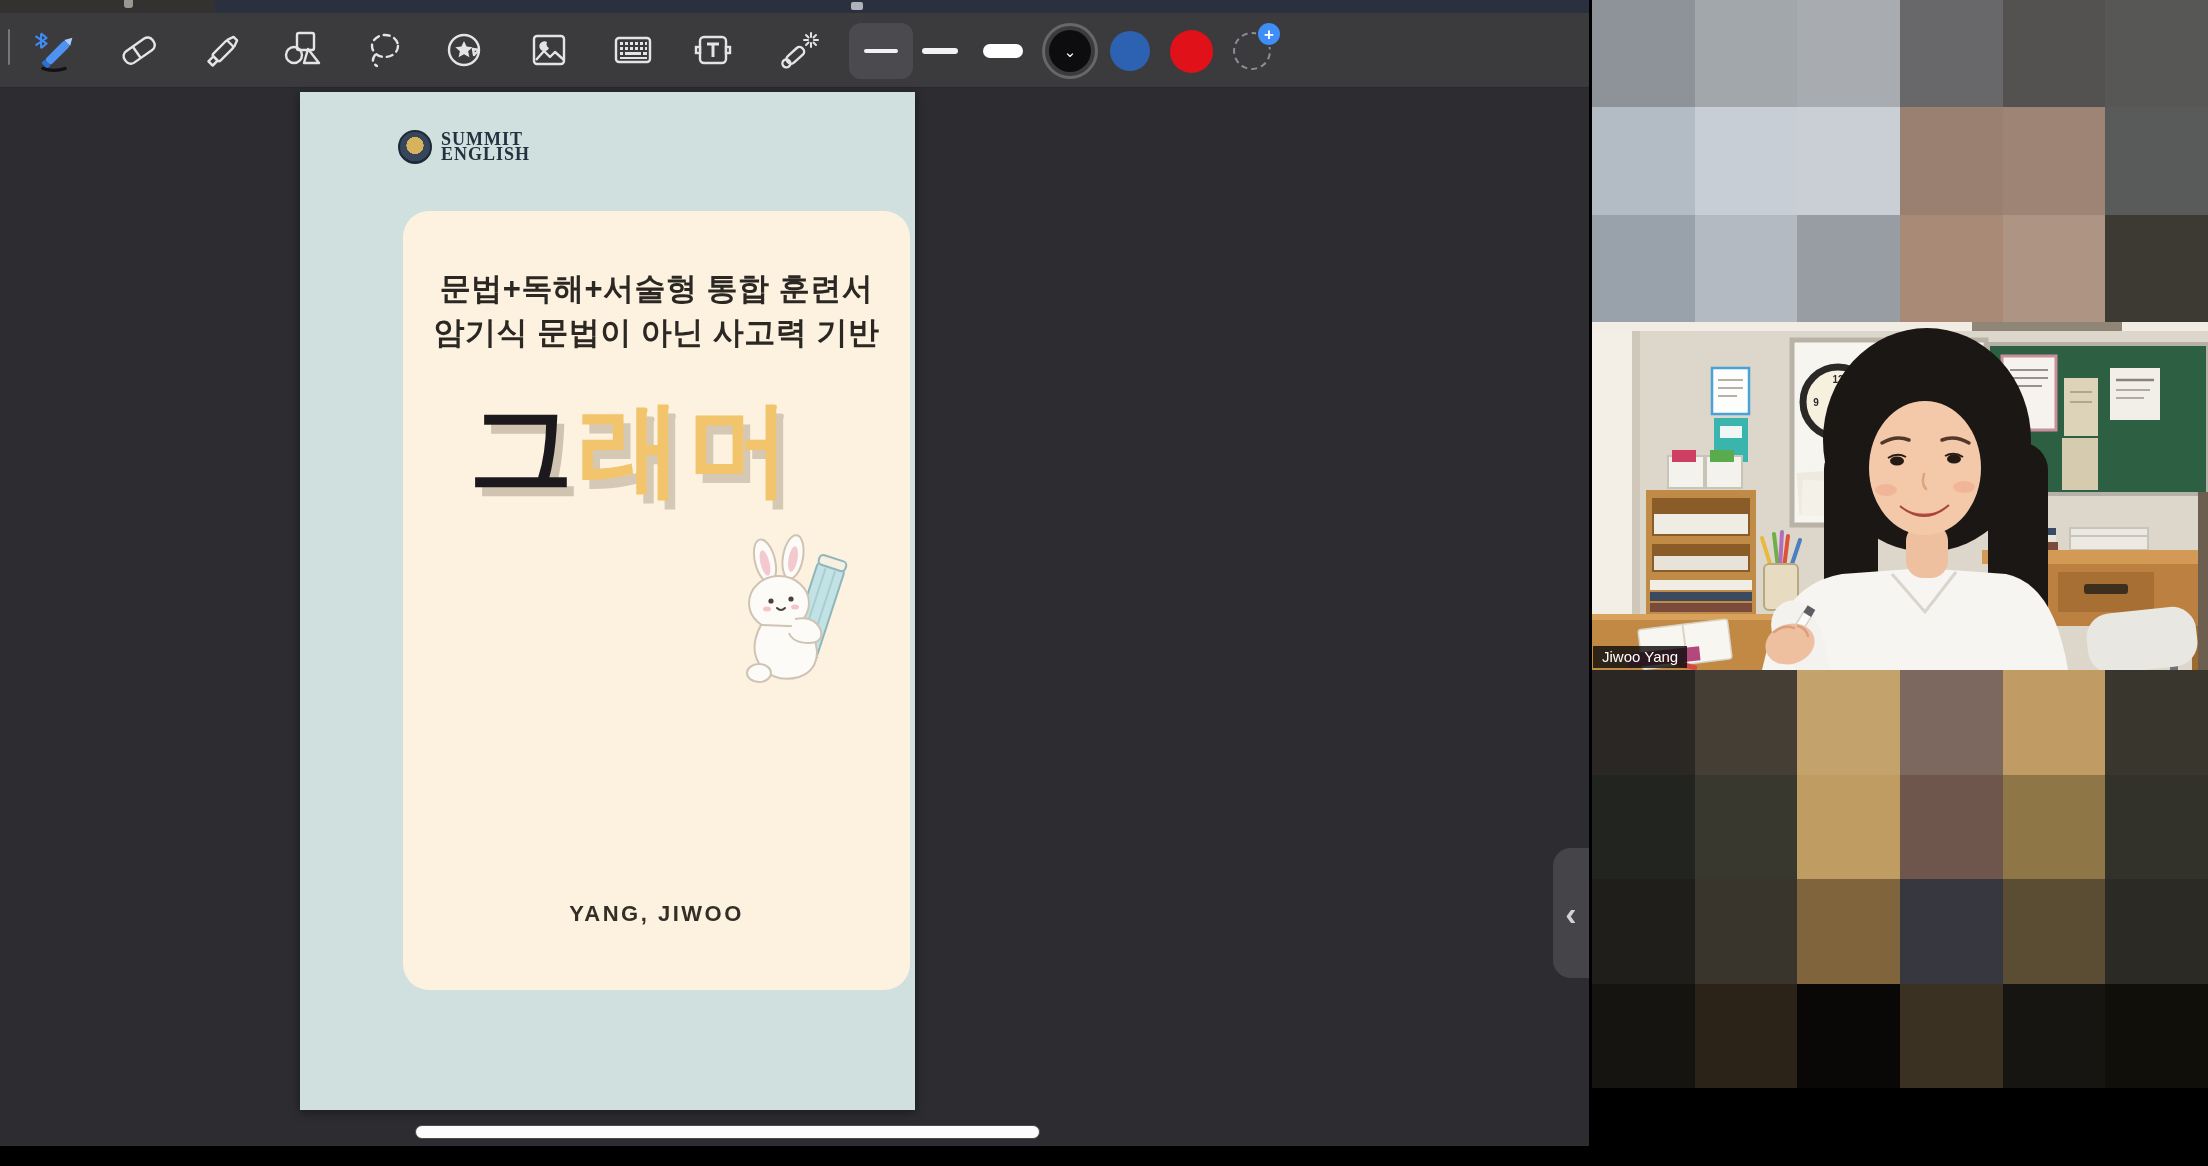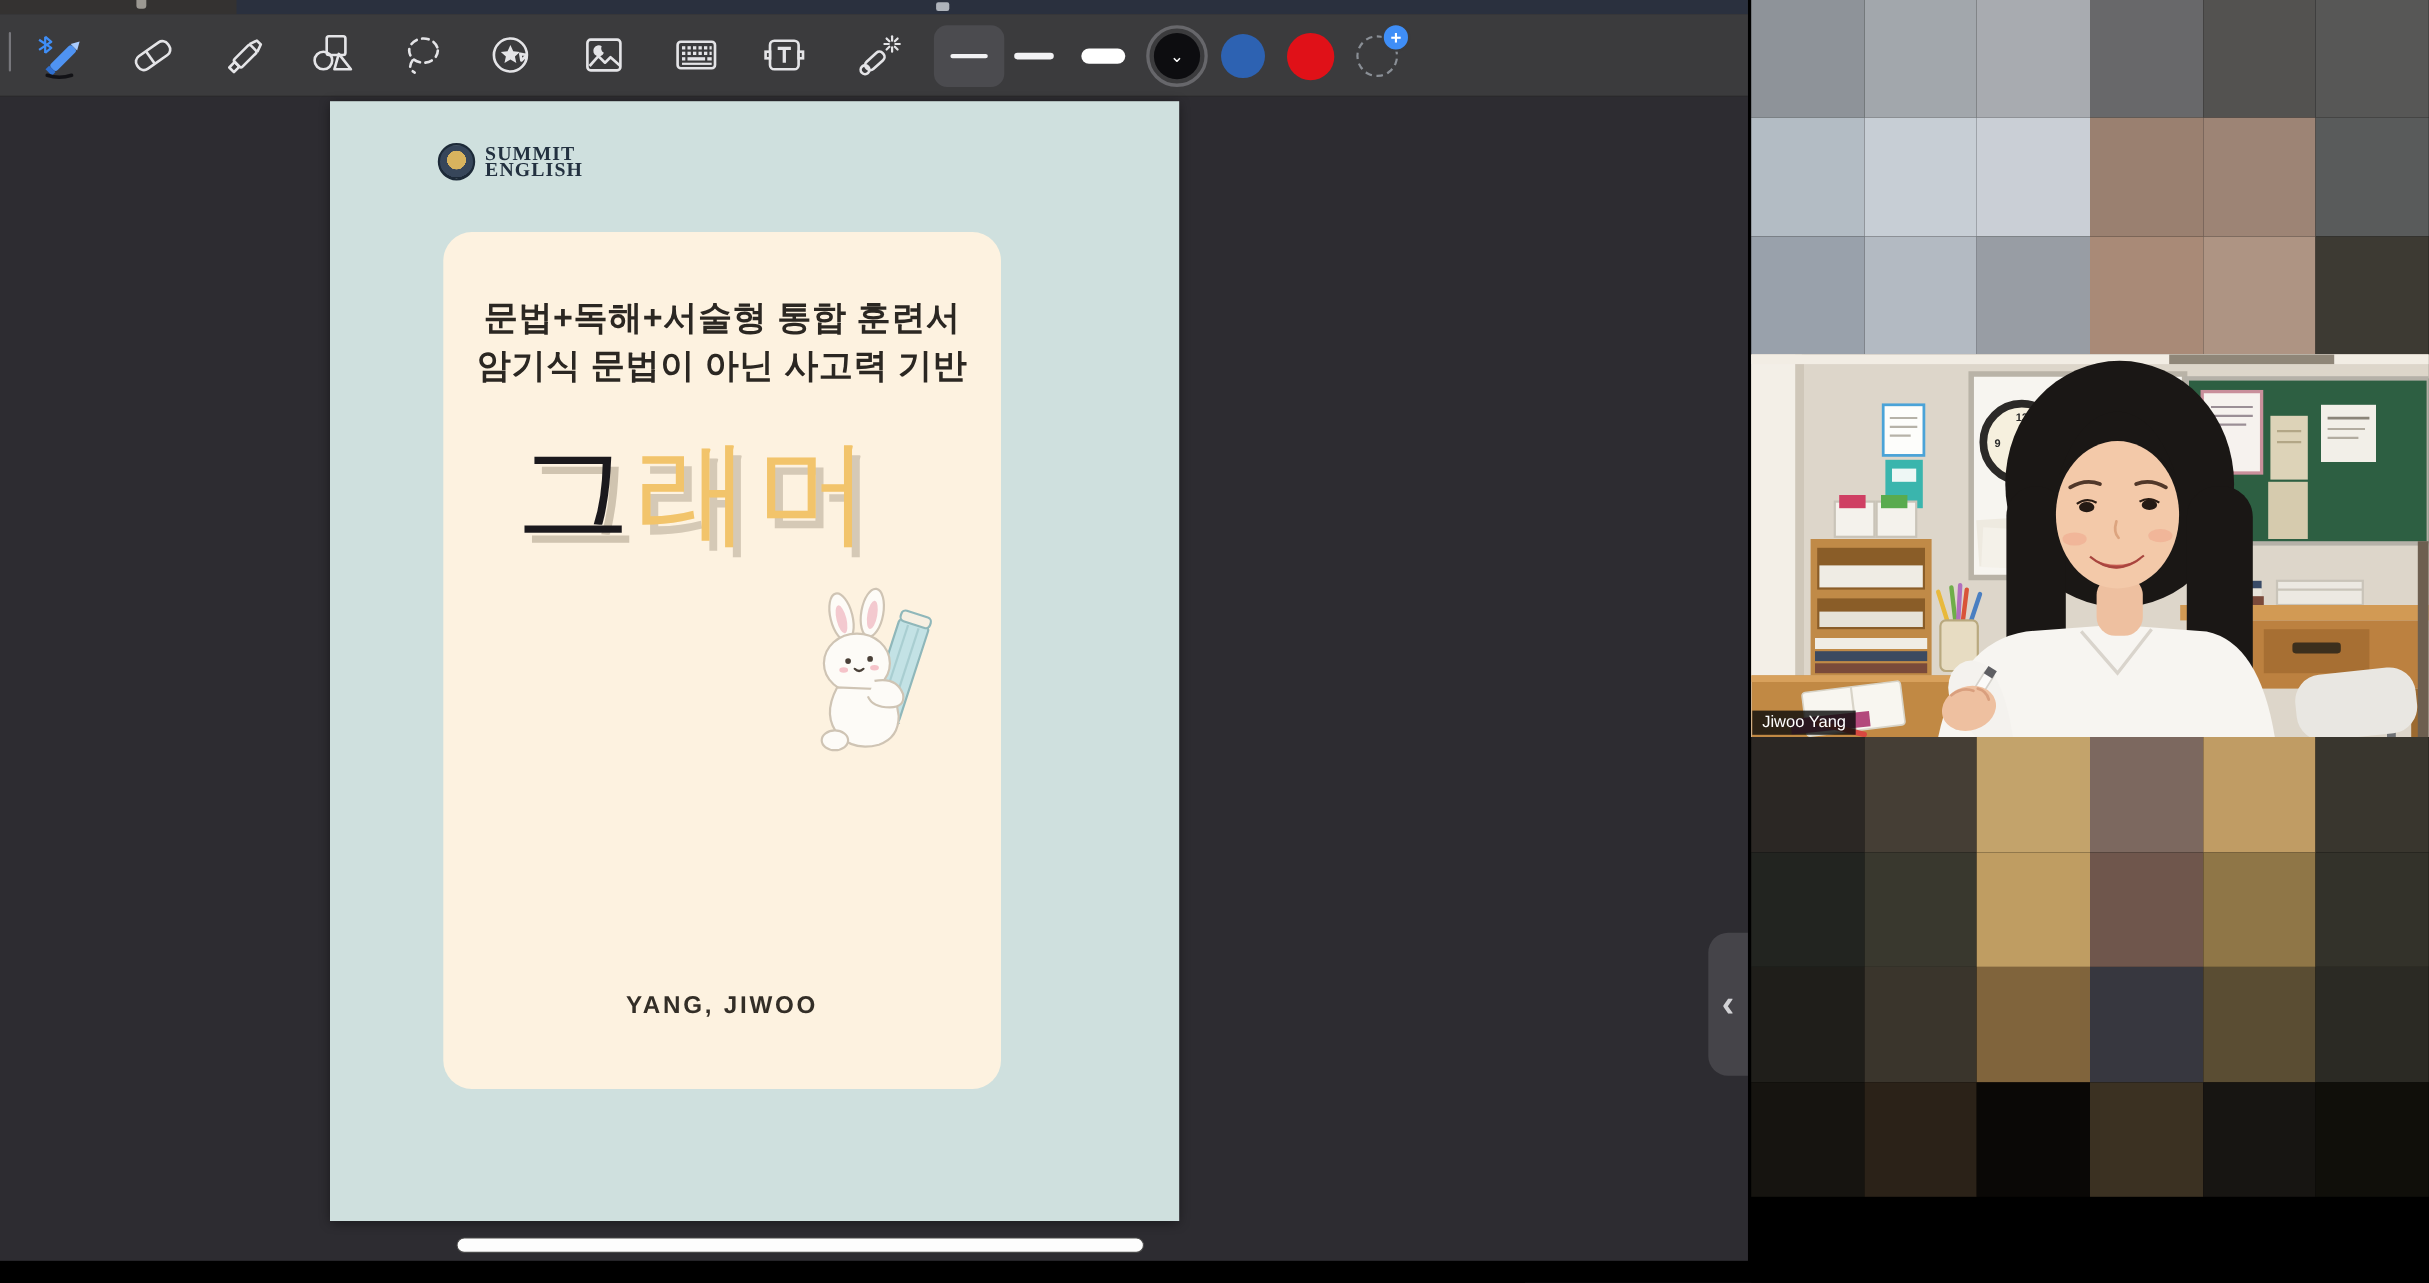--- a/index.html
+++ b/index.html
@@ -26,30 +26,30 @@
 
   .swatch { position:absolute; border-radius:50%; }
   .swatch-black-ring { left:1042px; top:10px; width:56px; height:56px; border:3px solid #67676b; }
   .swatch-black { left:1049px; top:17px; width:42px; height:42px; background:#0d0d10; display:flex; align-items:center; justify-content:center; color:#fff; font-size:15px; line-height:1; }
   .swatch-blue { left:1110px; top:18px; width:40px; height:40px; background:#2d62b2; }
   .swatch-red  { left:1170px; top:17px; width:43px; height:43px; background:#e01118; }
   .swatch-add  { left:1233px; top:19px; width:38px; height:38px; border:2.5px dashed #8a8f96; background:transparent; }
   .swatch-add-badge { left:1256px; top:8px; width:26px; height:26px; background:#3f8ef7; border:2px solid #3b3b3d; color:#fff; font-size:17px; font-weight:bold; display:flex; align-items:center; justify-content:center; line-height:1; }
 
   .canvas { position:absolute; left:0; top:88px; width:1589px; height:1058px; background:#2d2c31; }
-  .page { position:absolute; left:300px; top:4px; width:772px; height:1018px; background:#cfe0de; box-shadow:0 2px 10px rgba(0,0,0,.45); }
+  .page { position:absolute; left:300px; top:4px; width:615px; height:1018px; background:#cfe0de; box-shadow:0 2px 10px rgba(0,0,0,.45); }
 
   .logo { position:absolute; left:98px; top:38px; display:flex; align-items:center; gap:9px; }
   .logo-circle { width:34px; height:34px; border-radius:50%; background:radial-gradient(circle at 50% 45%, #d8b35e 0 38%, #37465a 39% 70%, #1d2a38 71%); border:2px solid #1d2a38; }
   .logo-text { font-family:"Liberation Serif","DejaVu Serif",serif; font-weight:700; font-size:18px; line-height:15px; color:#233140; letter-spacing:1px; }
 
   .card { position:absolute; left:103px; top:119px; width:507px; height:779px; border-radius:26px; background:#fdf2e0; }
   .subtitle { position:absolute; left:0; right:0; top:56px; text-align:center; font-size:31px; line-height:44px; font-weight:700; color:#2b2722; letter-spacing:0.5px; }
   .title-wrap { position:absolute; left:66px; top:176px; display:flex; flex-direction:column; gap:20px; }
-  .title-line { font-size:104px; line-height:1.18; font-weight:400; letter-spacing:5px; white-space:nowrap; }
+  .title-line { font-size:104px; line-height:1.18; font-weight:700; letter-spacing:5px; white-space:nowrap; }
   .tb { color:#1b191d; text-shadow:7px 9px 0 rgba(95,80,55,.28); }
   .ty { color:#f2c46b; text-shadow:7px 9px 0 rgba(95,80,55,.25); }
   .rabbit { position:absolute; left:328px; top:322px; }
   .author { position:absolute; left:0; right:0; top:690px; text-align:center; font-size:22px; font-weight:800; letter-spacing:2.5px; color:#332e27; }
 
   .edge-handle { position:absolute; left:1553px; top:760px; width:36px; height:130px; border-radius:18px 0 0 18px; background:#454449; display:flex; align-items:center; justify-content:center; color:#d2d2d5; font-size:34px; font-weight:700; }
   .scrollbar { position:absolute; left:415px; top:1037px; width:625px; height:14px; border-radius:8px; background:#fdfdfd; border:1px solid #4a4a4a; }
 
   
   .right-col { position:absolute; left:1592px; top:0; width:616px; height:1166px; background:#000; }

